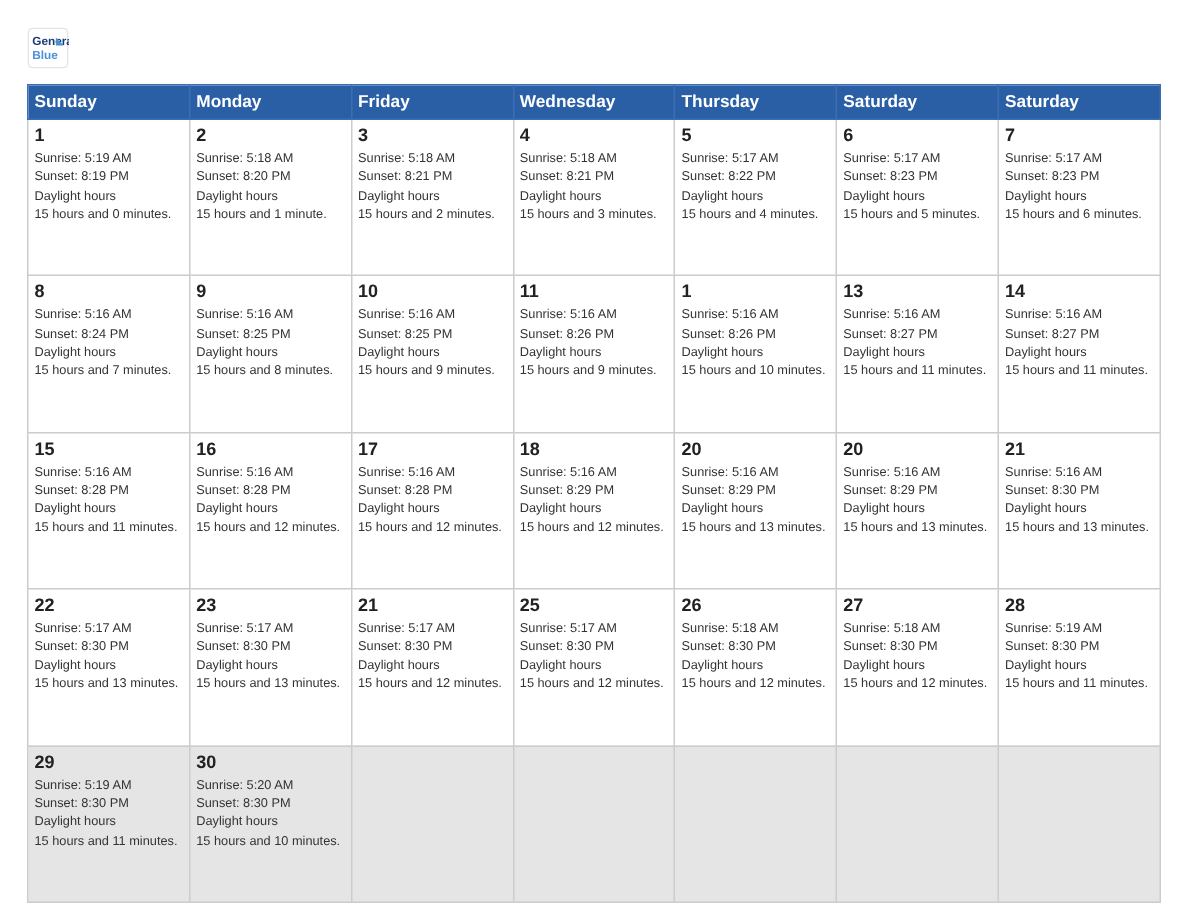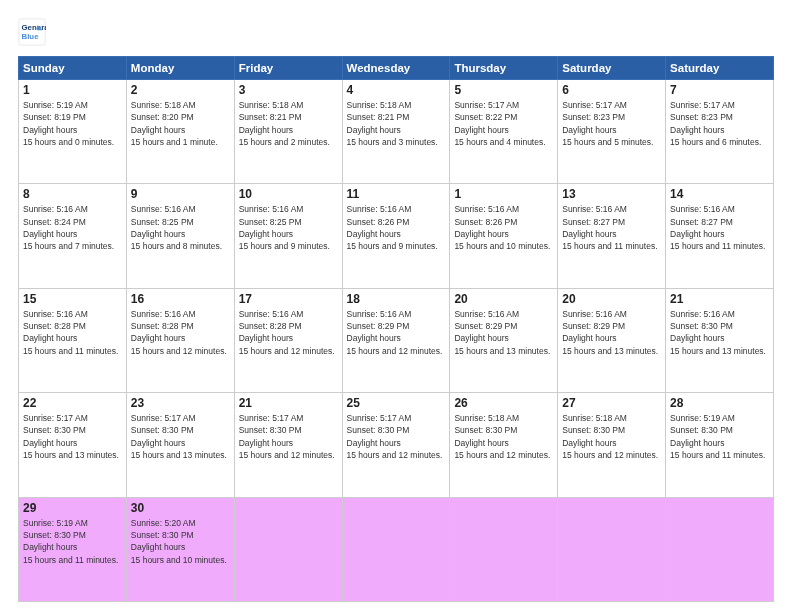--- a/index.html
+++ b/index.html
@@ -65,21 +65,21 @@
       border: 1px solid #ccc;
       vertical-align: top;
       padding: 3px 4px;
       background: #fff;
       height: 78px;
     }
     .calendar td.empty {
       background: #f5f5f5;
     }
     .calendar tr:last-child td {
-      background: #f0abfc;
+      background: #e5e5e5;
     }
     .day-num {
       font-size: 12px;
       font-weight: bold;
       color: #222;
       display: block;
       margin-bottom: 2px;
     }
     .day-info {
       font-size: 8.5px;

